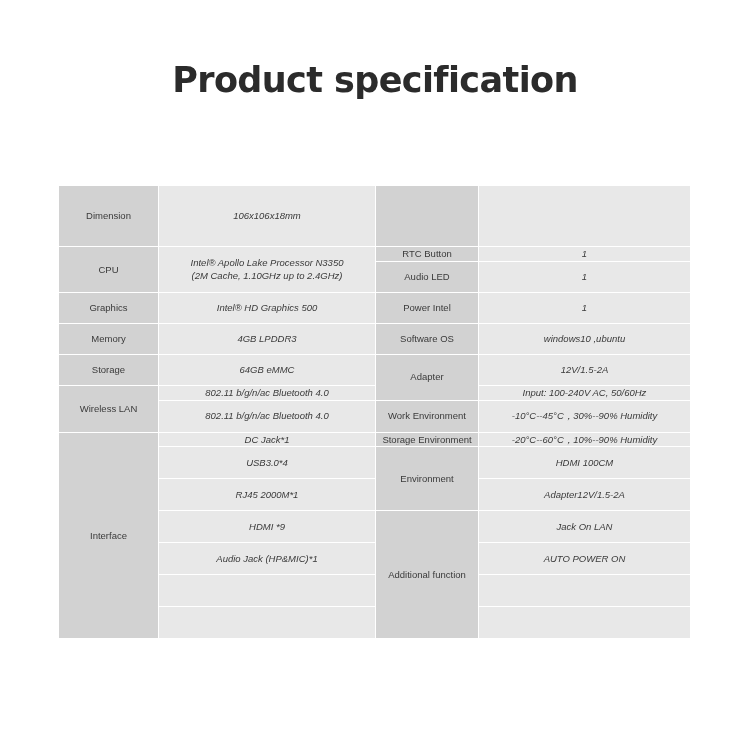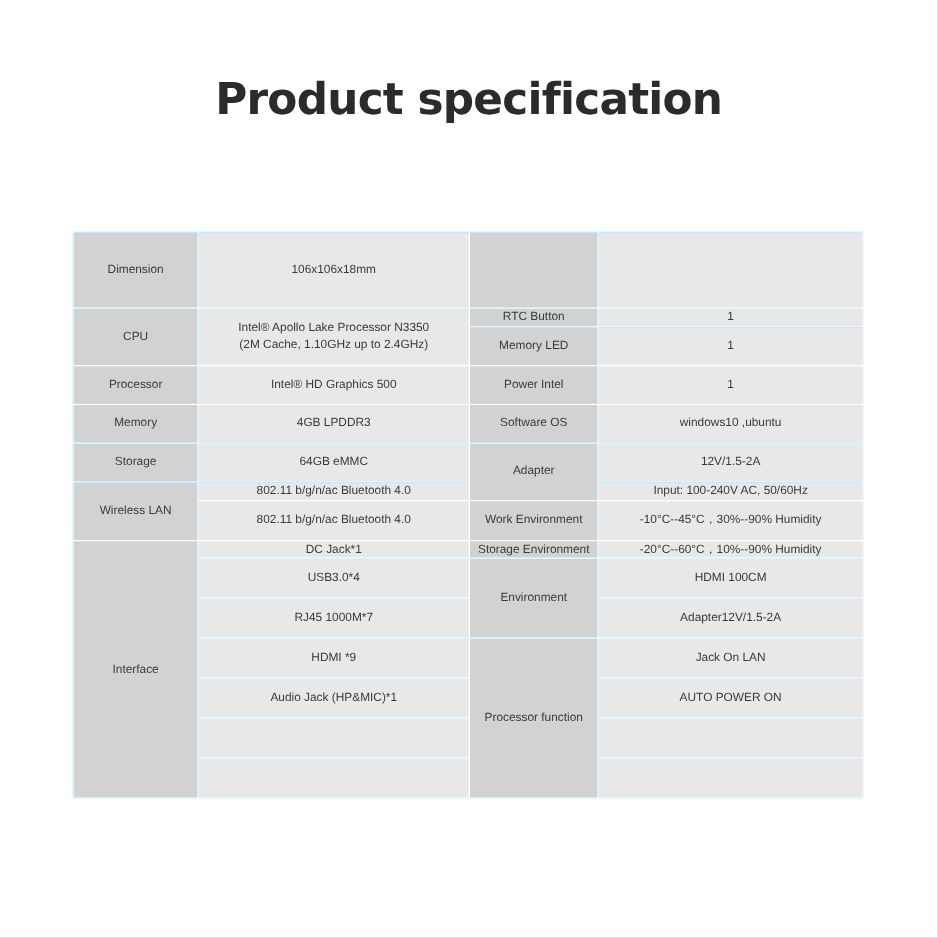--- a/index.html
+++ b/index.html
@@ -32,37 +32,38 @@
     font-family: "DejaVu Sans", sans-serif;
   }
 
   .spec-table {
     position: absolute;
     left: 58px;
     top: 185px;
     width: 632px;
     border-collapse: collapse;
     table-layout: fixed;
-    background: #7dd3fc;
+    background: #15803d;
   }
   .spec-table td {
     border: 1px solid #ffffff;
     font-size: 9.5px;
     color: #3a3a3a;
     text-align: center;
     vertical-align: middle;
     padding: 0 3px;
     line-height: 1.45;
     overflow: hidden;
   }
   .lbl {
     background: #d2d2d2;
   }
   .val {
     background: #e8e8e8;
+    font-style: italic;
   }
   .empty {
     background: #e8e8e8;
   }
   .c1 { width: 100px; }
   .c2 { width: 217px; }
   .c3 { width: 103px; }
   .c4 { width: 212px; }
 
   .two-line {
@@ -93,26 +94,26 @@
       </tr>
 
       <tr>
         <td class="lbl" rowspan="2" style="height:31px">CPU</td>
         <td class="val two-line" rowspan="2">Intel® Apollo Lake Processor N3350
 (2M Cache, 1.10GHz up to 2.4GHz)</td>
         <td class="lbl">RTC Button</td>
         <td class="val">1</td>
       </tr>
       <tr>
-        <td class="lbl" style="height:30px">Memory LED</td>
+        <td class="lbl" style="height:30px">Audio LED</td>
         <td class="val">1</td>
       </tr>
 
       <tr>
-        <td class="lbl" style="height:30px">Processor</td>
+        <td class="lbl" style="height:30px">Graphics</td>
         <td class="val">Intel® HD Graphics 500</td>
         <td class="lbl">Power Intel</td>
         <td class="val">1</td>
       </tr>
 
       <tr>
         <td class="lbl" style="height:30px">Memory</td>
         <td class="val">4GB LPDDR3</td>
         <td class="lbl">Software OS</td>
         <td class="val">windows10 ,ubuntu</td>
@@ -144,27 +145,27 @@
         <td class="val">-20°C--60°C，10%--90% Humidity</td>
       </tr>
 
       <tr>
         <td class="val" style="height:31px">USB3.0*4</td>
         <td class="lbl" rowspan="2">Environment</td>
         <td class="val">HDMI 100CM</td>
       </tr>
 
       <tr>
-        <td class="val" style="height:31px">RJ45 1000M*7</td>
+        <td class="val" style="height:31px">RJ45 2000M*1</td>
         <td class="val">Adapter12V/1.5-2A</td>
       </tr>
 
       <tr>
         <td class="val" style="height:31px">HDMI *9</td>
-        <td class="lbl" rowspan="4">Processor function</td>
+        <td class="lbl" rowspan="4">Additional function</td>
         <td class="val">Jack On LAN</td>
       </tr>
 
       <tr>
         <td class="val" style="height:31px">Audio Jack (HP&amp;MIC)*1</td>
         <td class="val">AUTO POWER ON</td>
       </tr>
 
       <tr>
         <td class="empty" style="height:31px"></td>

